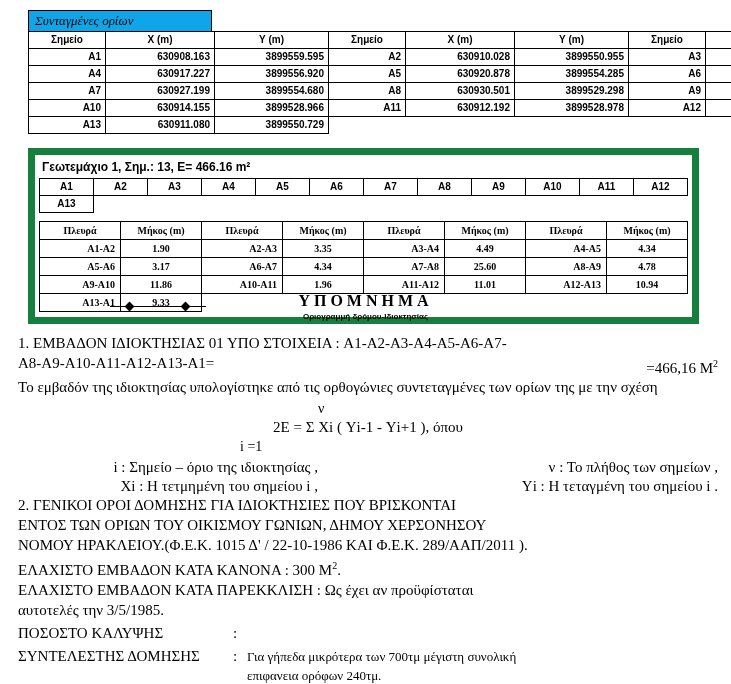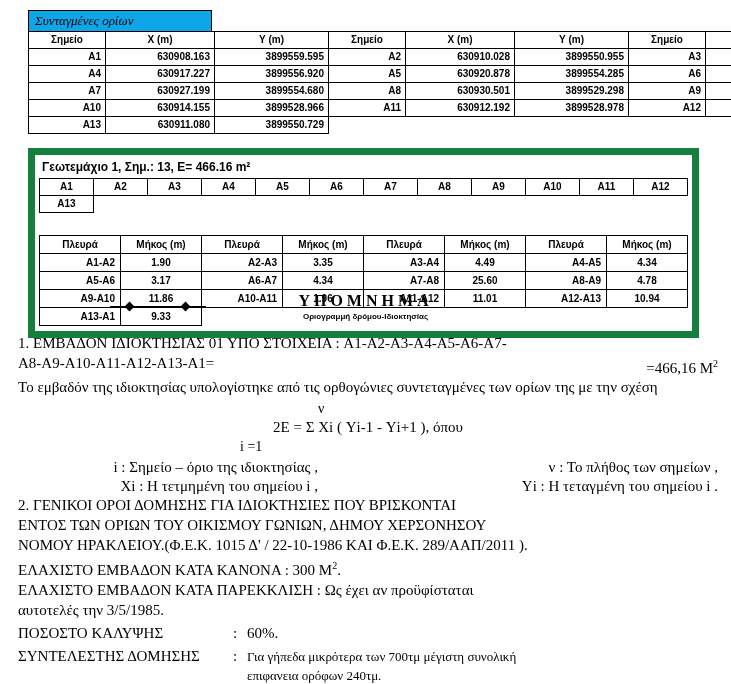--- a/index.html
+++ b/index.html
@@ -97,23 +97,23 @@
     text-align: center;
     font-weight: bold;
     padding: 1px 2px;
   }
   table.pts td.blank { border: none; }
 
   table.sides {
     border-collapse: collapse;
     width: 100%;
     table-layout: fixed;
-    font-family: Liberation Sans, sans-serif;
+    font-family: Liberation Serif, serif;
     font-size: 10px;
-    margin-top: 22px;
+    margin-top: 8px;
   }
   table.sides th, table.sides td {
     border: 1px solid #000;
     height: 15px;
     line-height: 13px;
     padding: 1px 5px;
     font-weight: bold;
     font-size: 10px;
   }
   table.sides th { text-align: center; }
@@ -422,21 +422,20 @@
     <p>ΝΟΜΟΥ ΗΡΑΚΛΕΙΟΥ.(Φ.Ε.Κ. 1015 Δ' / 22-10-1986 ΚΑΙ Φ.Ε.Κ. 289/ΑΑΠ/2011 ).</p>
 
     <p><span>ΕΛΑΧΙΣΤΟ ΕΜΒΑΔΟΝ ΚΑΤΑ ΚΑΝΟΝΑ : 300 Μ</span><span class="sup">2</span><span>.</span></p>
 
     <p><span>ΕΛΑΧΙΣΤΟ ΕΜΒΑΔΟΝ ΚΑΤΑ ΠΑΡΕΚΚΛΙΣΗ :</span> <span>Ως έχει αν προϋφίσταται</span></p>
     <p class="hang">αυτοτελές την 3/5/1985.</p>
 
     <div class="kv">
       <div class="k">ΠΟΣΟΣΤΟ ΚΑΛΥΨΗΣ</div>
       <div class="sep">:</div>
-      <div class="v">60%.</div>
     </div>
 
     <div class="kv">
       <div class="k">ΣΥΝΤΕΛΕΣΤΗΣ ΔΟΜΗΣΗΣ</div>
       <div class="sep">:</div>
       <div class="v small-note">
         <div>Για γήπεδα μικρότερα των 700τμ μέγιστη συνολική</div>
         <div>επιφανεια ορόφων 240τμ.</div>
       </div>
     </div>

